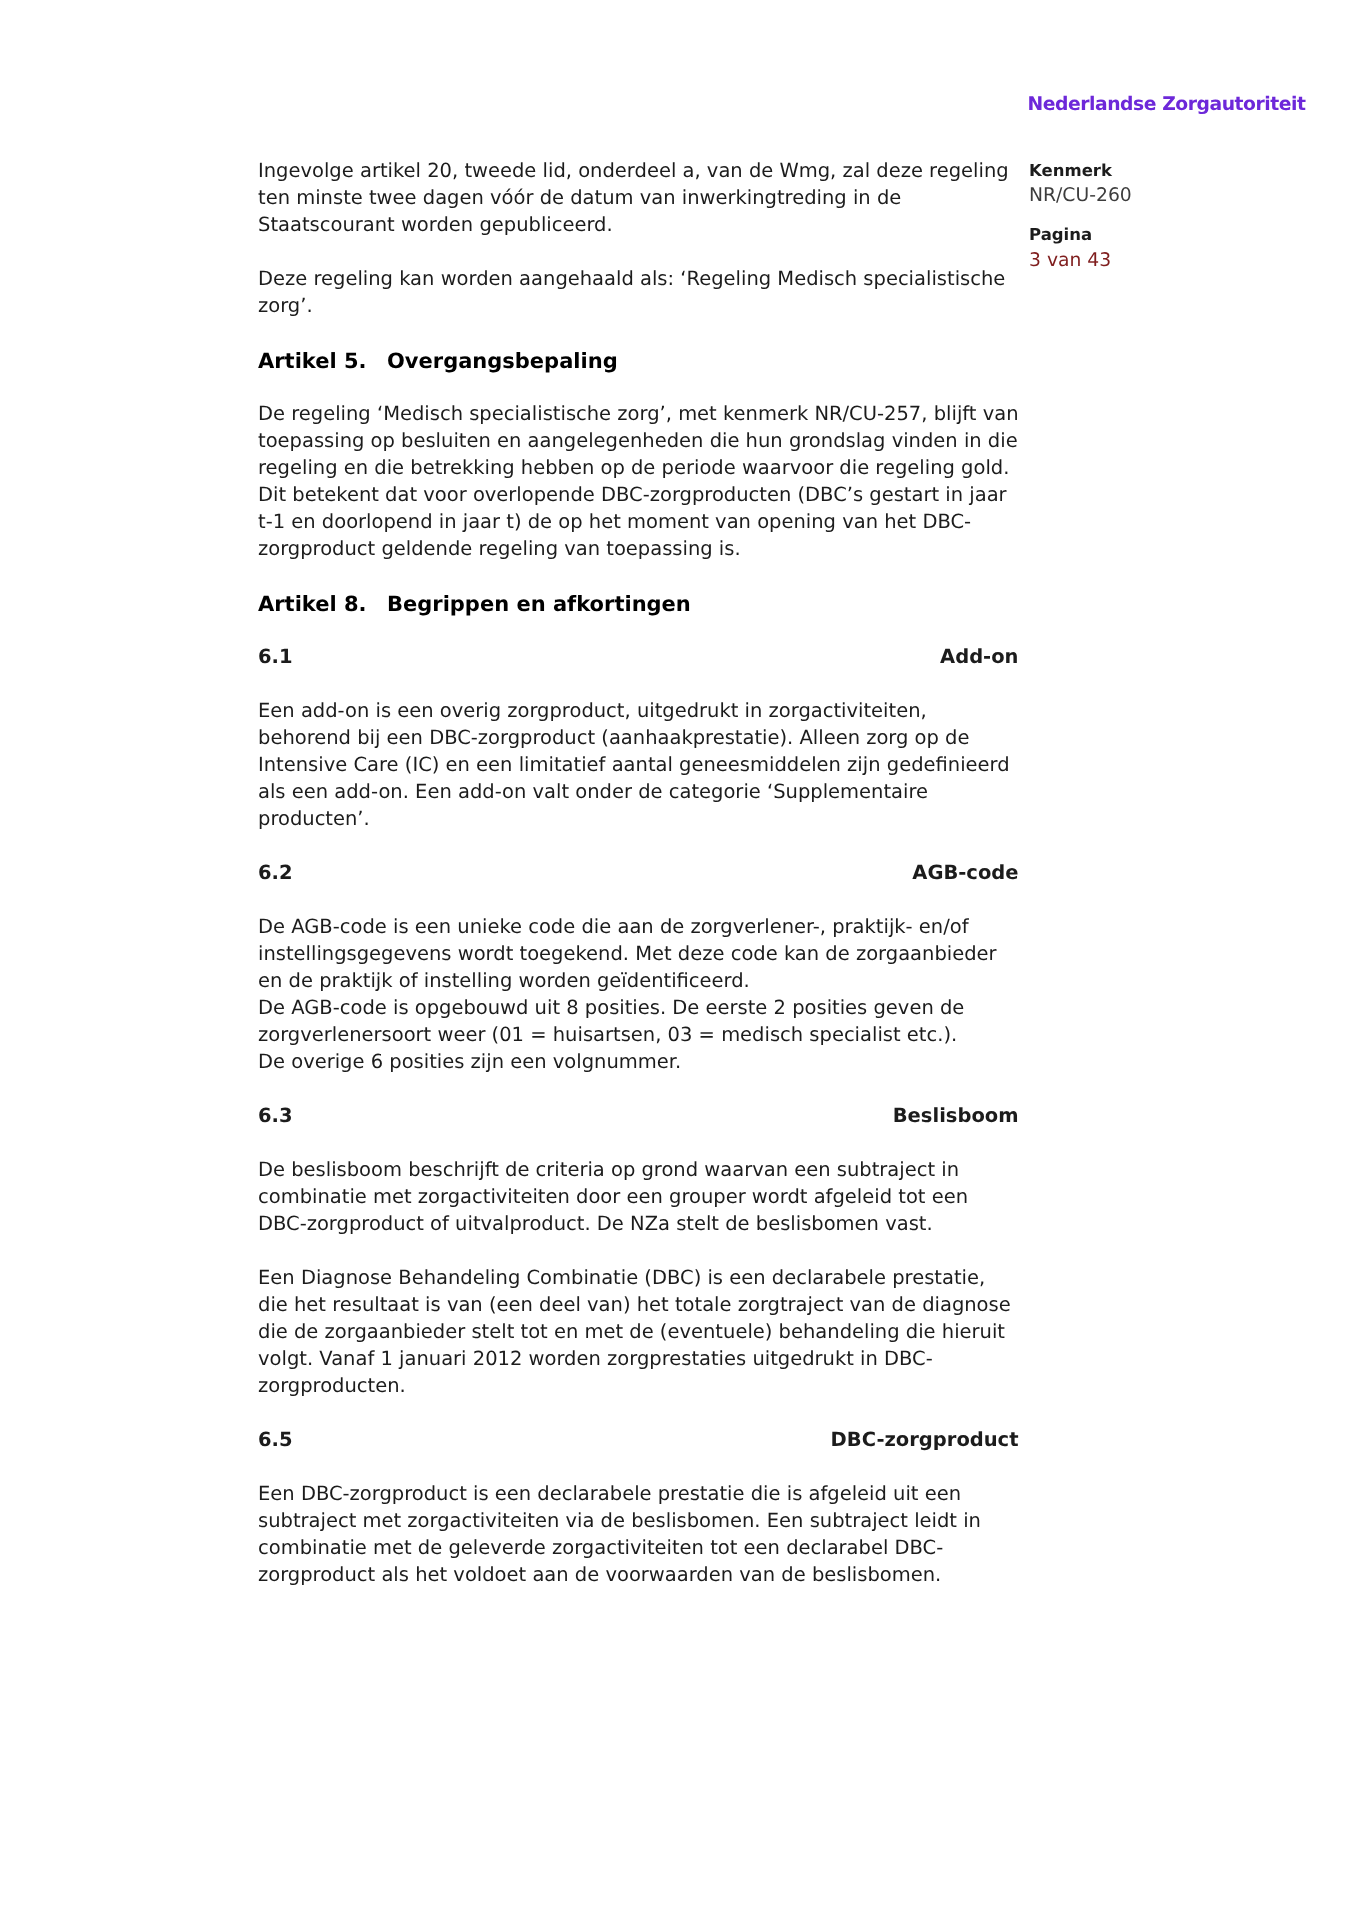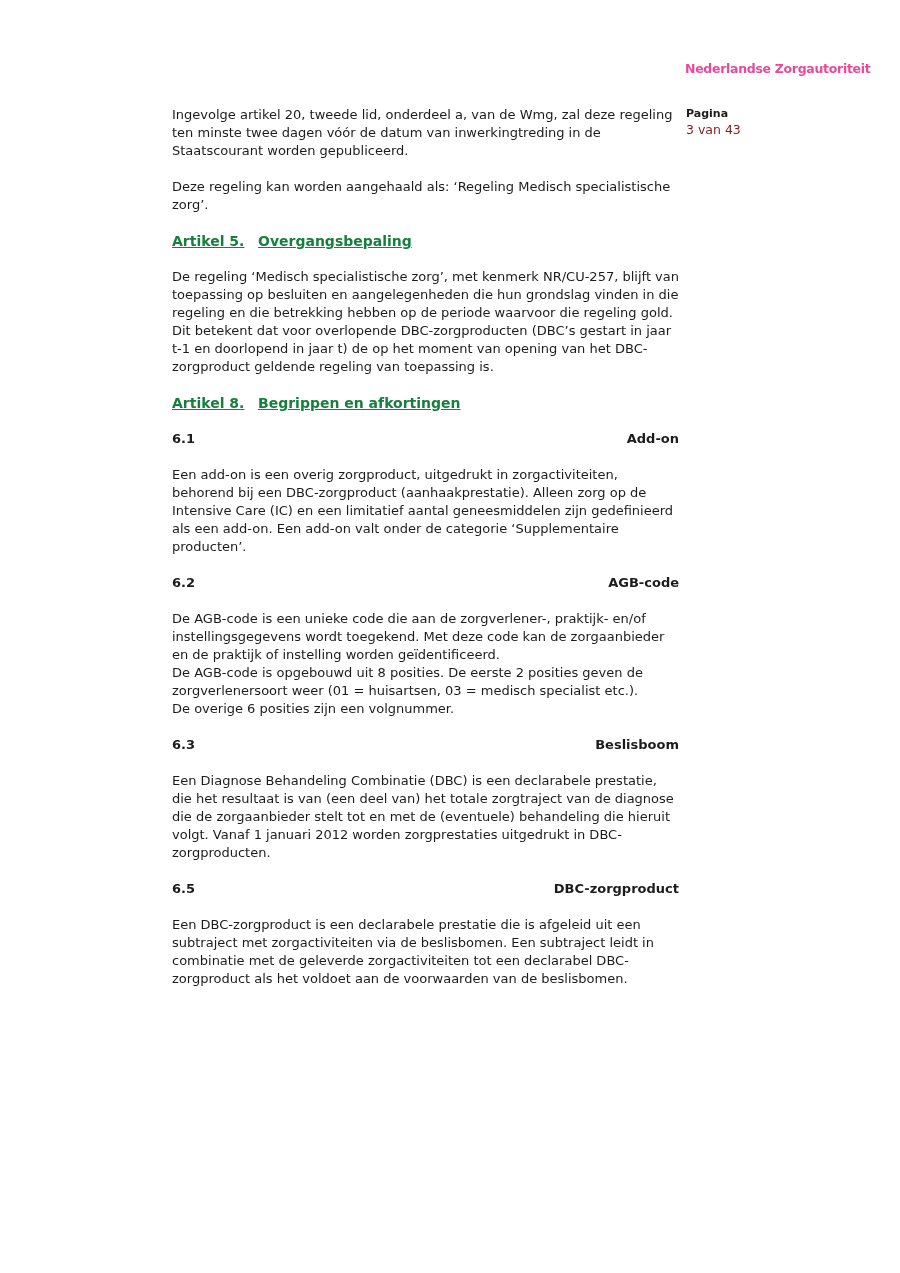--- a/index.html
+++ b/index.html
@@ -19,21 +19,21 @@
   }
 
   
   .brand {
     position: absolute;
     left: 685px;
     top: 61px;
     font-size: 12.5px;
     font-weight: bold;
     letter-spacing: -0.3px;
-    color: #ec4899;
+    color: #6d28d9;
     white-space: nowrap;
   }
 
   
   .meta {
     position: absolute;
     left: 686px;
     top: 106px;
     width: 190px;
   }
@@ -63,22 +63,21 @@
   .content p {
     margin: 0 0 18px 0;
     white-space: pre-line;
   }
   h2.artikel {
     display: flex;
     margin: 2px 0 18px 0;
     font-size: 14px;
     line-height: 18px;
     font-weight: bold;
-    color: #15803d;
-    text-decoration: underline;
+    color: #000000;
   }
   .artikel-num { flex: none; width: 86px; }
 
   .def-head {
     display: flex;
     margin: 1px 0 18px 0;
     font-size: 13px;
     line-height: 18px;
     justify-content: space-between;
   }
@@ -86,20 +85,24 @@
   .def-term { font-weight: bold; }
 </style>
 </head>
 <body>
 
 <div class="page">
 
   <div class="brand">Nederlandse Zorgautoriteit</div>
 
   <aside class="meta">
+    <div class="meta-block">
+      <div class="meta-label">Kenmerk</div>
+      <div class="meta-value">NR/CU-260</div>
+    </div>
     <div class="meta-block">
       <div class="meta-label">Pagina</div>
       <div class="meta-value muted">3 van 43</div>
     </div>
   </aside>
 
   <main class="content">
 
     <p>Ingevolge artikel 20, tweede lid, onderdeel a, van de Wmg, zal deze regeling ten minste twee dagen vóór de datum van inwerkingtreding in de Staatscourant worden gepubliceerd.</p>
 
@@ -134,20 +137,21 @@
       <p>De AGB-code is een unieke code die aan de zorgverlener-, praktijk- en/of instellingsgegevens wordt toegekend. Met deze code kan de zorgaanbieder en de praktijk of instelling worden geïdentificeerd.
 De AGB-code is opgebouwd uit 8 posities. De eerste 2 posities geven de zorgverlenersoort weer (01 = huisartsen, 03 = medisch specialist etc.).
 De overige 6 posities zijn een volgnummer.</p>
     </section>
 
     <section>
       <div class="def-head">
         <span class="def-num">6.3</span>
         <span class="def-term">Beslisboom</span>
       </div>
+      <p>De beslisboom beschrijft de criteria op grond waarvan een subtraject in combinatie met zorgactiviteiten door een grouper wordt afgeleid tot een DBC-zorgproduct of uitvalproduct. De NZa stelt de beslisbomen vast.</p>
     </section>
 
     <section>
       <p>Een Diagnose Behandeling Combinatie (DBC) is een declarabele prestatie, die het resultaat is van (een deel van) het totale zorgtraject van de diagnose die de zorgaanbieder stelt tot en met de (eventuele) behandeling die hieruit volgt. Vanaf 1 januari 2012 worden zorgprestaties uitgedrukt in DBC-zorgproducten.</p>
     </section>
 
     <section>
       <div class="def-head">
         <span class="def-num">6.5</span>
         <span class="def-term">DBC-zorgproduct</span>

